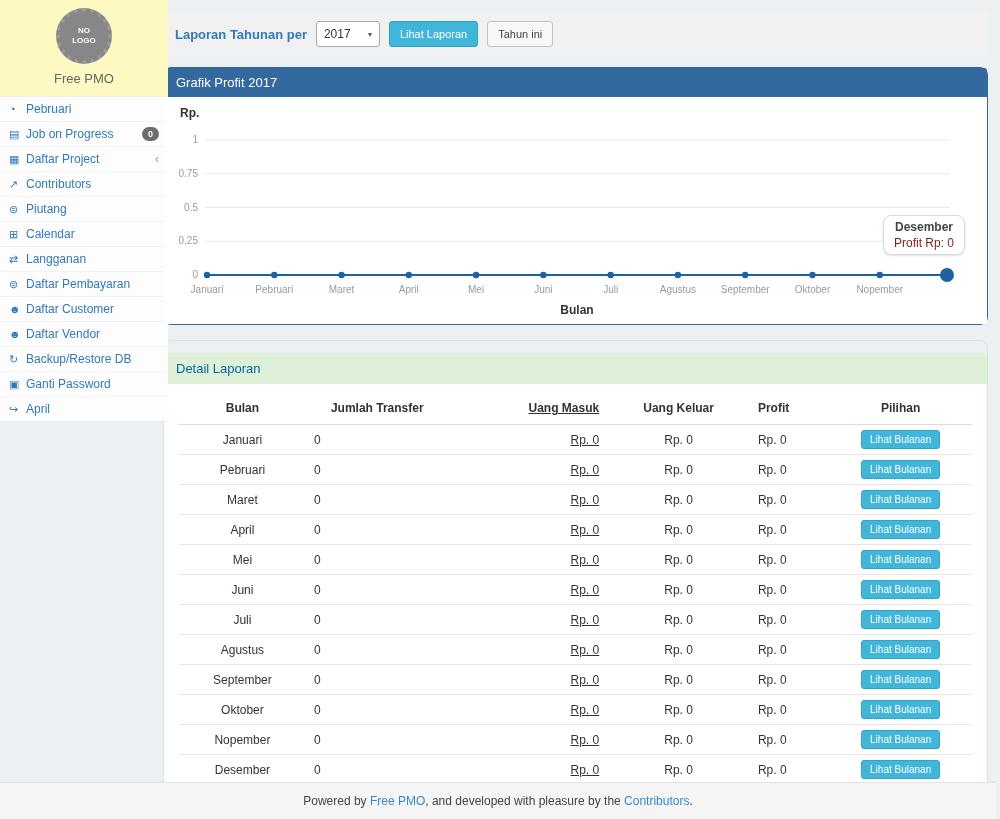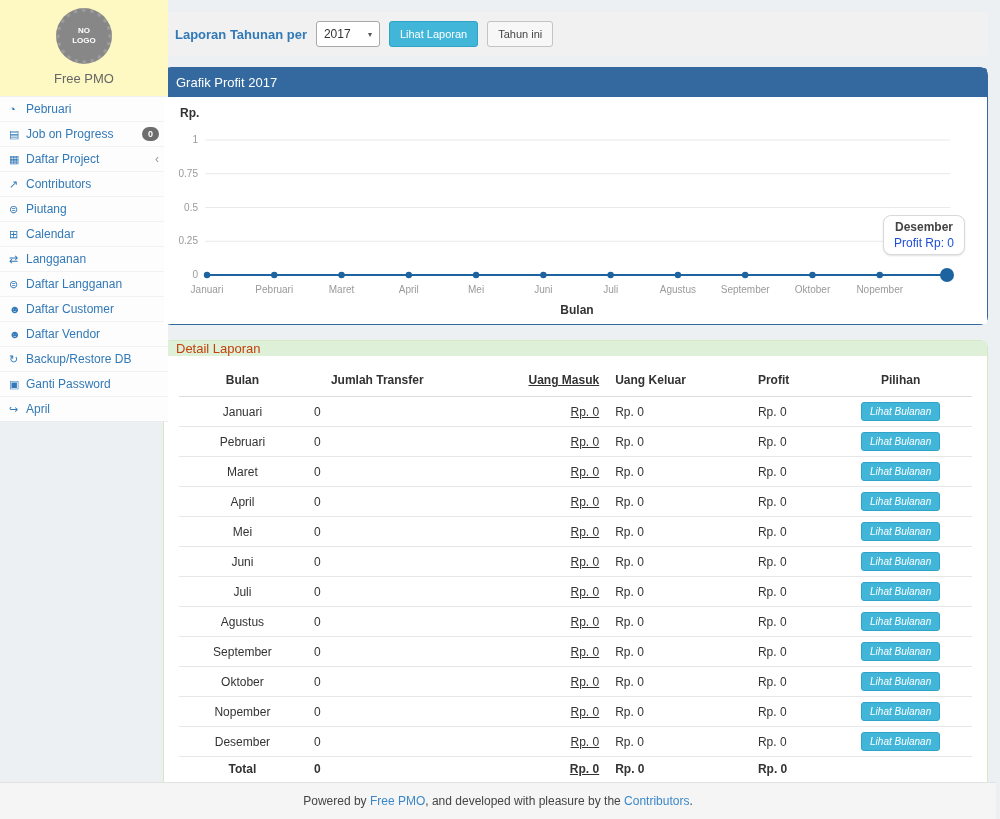--- a/index.html
+++ b/index.html
@@ -75,42 +75,42 @@
     border-radius:3px 3px 0 0;
   }
   .chart-body { background:#fff; padding:8px 14px 4px; position:relative;
                 border-radius:0 0 3px 3px; height:227px; }
   .chart-tooltip {
     position:absolute; top:118px; right:22px; z-index:2;
     background:#fff; border:1px solid #d9d9d9; border-radius:8px;
     padding:4px 10px; text-align:center; box-shadow:0 1px 2px rgba(0,0,0,.12);
   }
   .tt-label { font-size:12px; font-weight:bold; color:#444; }
-  .tt-value { font-size:12px; color:#1d4ed8; margin-top:2px; }
+  .tt-value { font-size:12px; color:#7f1d1d; margin-top:2px; }
   
   .panel-success { border:1px solid #d6e9c6; }
   .panel-success > .panel-heading {
-    background:#dff0d8; color:#c2410c; font-size:13px; padding:0 12px;
+    background:#dff0d8; color:#0369a1; font-size:13px; padding:8px 12px;
     border-radius:3px 3px 0 0;
+    margin-top:12px;
   }
   .detail-body { background:#fff; padding:8px 15px 26px; border-radius:0 0 3px 3px; }
   table.report { width:100%; border-collapse:collapse; font-size:12px; color:#333; }
   table.report th { padding:9px 8px; border-bottom:1px solid #ddd; font-weight:bold; }
   table.report td { padding:5px 8px; border-top:1px solid #e7e7e7; }
   .c-bulan  { width:16%; text-align:center; }
   .c-jumlah { width:18%; }
   .c-masuk  { width:20%; text-align:right;text-decoration:underline; }
-  .c-keluar { width:18%; text-align:left; }
+  .c-keluar { width:18%; text-align:center; }
   .c-profit { width:10%; text-align:left; }
   .c-aksi   { width:18%; text-align:center; }
   .btn-xs {
     background:#41b6d9; border:1px solid #30a4c8; color:#fff;
     font-size:10px; padding:3px 8px; border-radius:3px; cursor:pointer;
     font-family:"Liberation Sans", sans-serif;
-    font-style:italic;
   }
   tr.total-row td { font-weight:bold; }
   
   .footer {
     position:absolute; left:0; right:4px; bottom:0; height:37px;
     background:#f5f5f5; border-top:1px solid #e2e2e2;
     text-align:center; font-size:12px; color:#444; padding-top:11px;
   }
   .footer a { color:#3a87c8; text-decoration:none; }
 </style>
@@ -165,21 +165,21 @@
   </li>
 
   <li>
     <span class="mi-icon">⇄</span>
     <span class="mi-label">Langganan</span>
 
   </li>
 
   <li>
     <span class="mi-icon">⊜</span>
-    <span class="mi-label">Daftar Langganan</span>
+    <span class="mi-label">Daftar Pembayaran</span>
 
   </li>
 
   <li>
     <span class="mi-icon">☻</span>
     <span class="mi-label">Daftar Customer</span>
 
   </li>
 
   <li>

